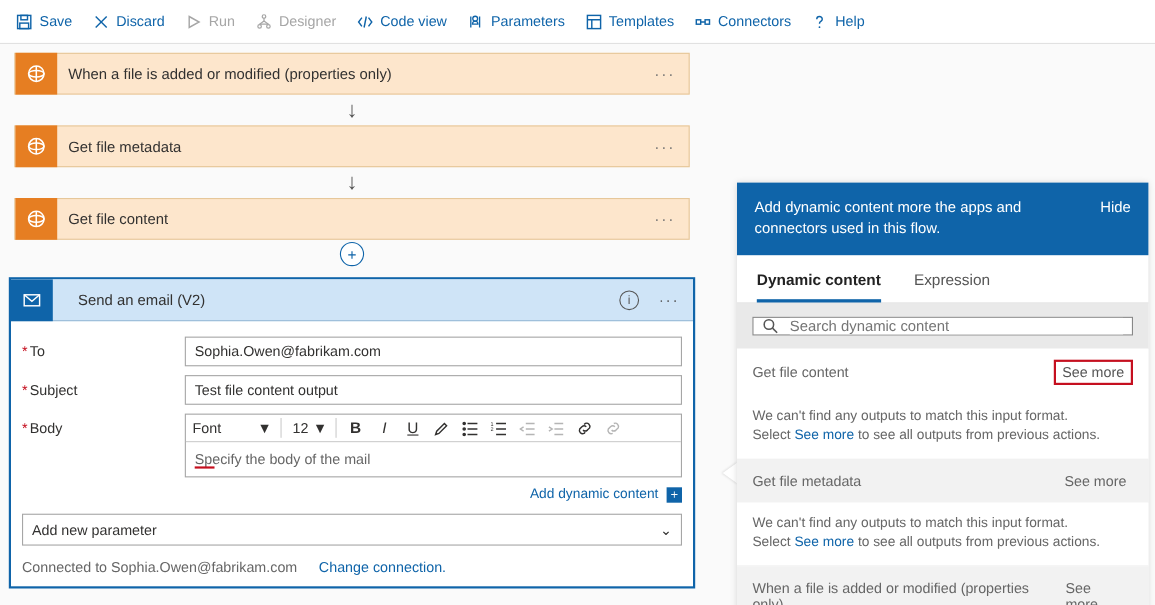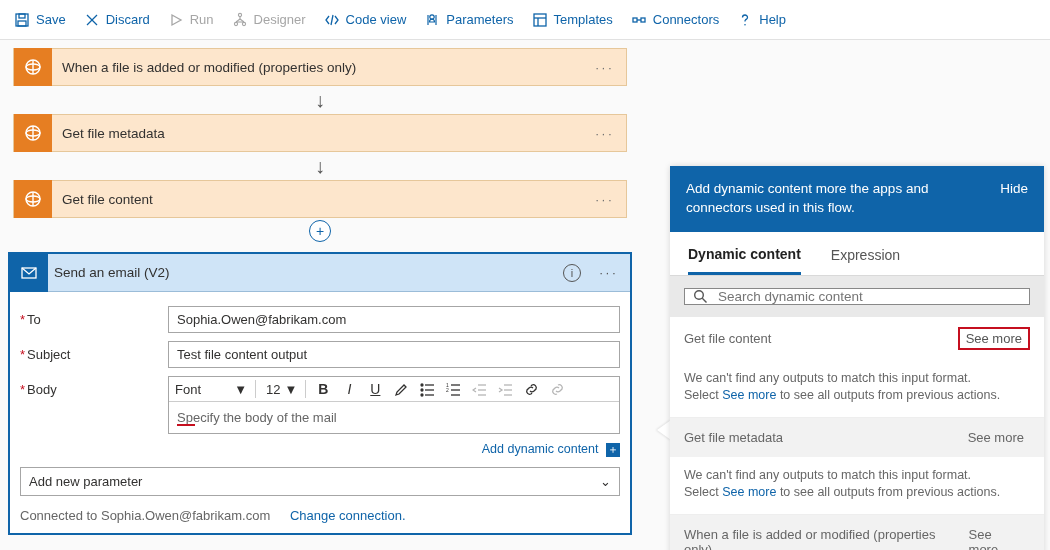--- a/index.html
+++ b/index.html
@@ -111,21 +111,21 @@
     align-items: center;
     background: #cfe4f7;
     border-bottom: 1px solid #9bbcd8;
   }
   .email-header .tile {
     width: 38px; height: 38px;
     background: #0f64a9;
     color: #fff;
     display: flex; align-items: center; justify-content: center;
   }
-  .email-header .title { flex: 1; padding-left: 6px; font-size: 13.5px; }
+  .email-header .title { flex: 1; padding-left: 23px; font-size: 13.5px; }
   .email-header .info {
     width: 18px; height: 18px;
     border: 1px solid #555; border-radius: 50%;
     font-size: 11px; line-height: 16px;
     text-align: center; color: #555;
     margin-right: 6px;
   }
   .email-header .menu {
     padding: 0 12px; color: #555; cursor: pointer; letter-spacing: 2px;
   }
@@ -247,21 +247,20 @@
     line-height: 1.4;
   }
   .dyn-head .hide { cursor: pointer; }
 
   .dyn-tabs {
     display: flex;
     gap: 30px;
     padding: 14px 18px 0 18px;
     font-size: 14px;
     border-bottom: 1px solid #d9d9d9;
-    align-items: center;
   }
   .dyn-tabs .tab {
     padding-bottom: 10px;
     color: #555;
     cursor: pointer;
   }
   .dyn-tabs .tab.active {
     color: #222;
     font-weight: 600;
     border-bottom: 3px solid #0f64a9;

